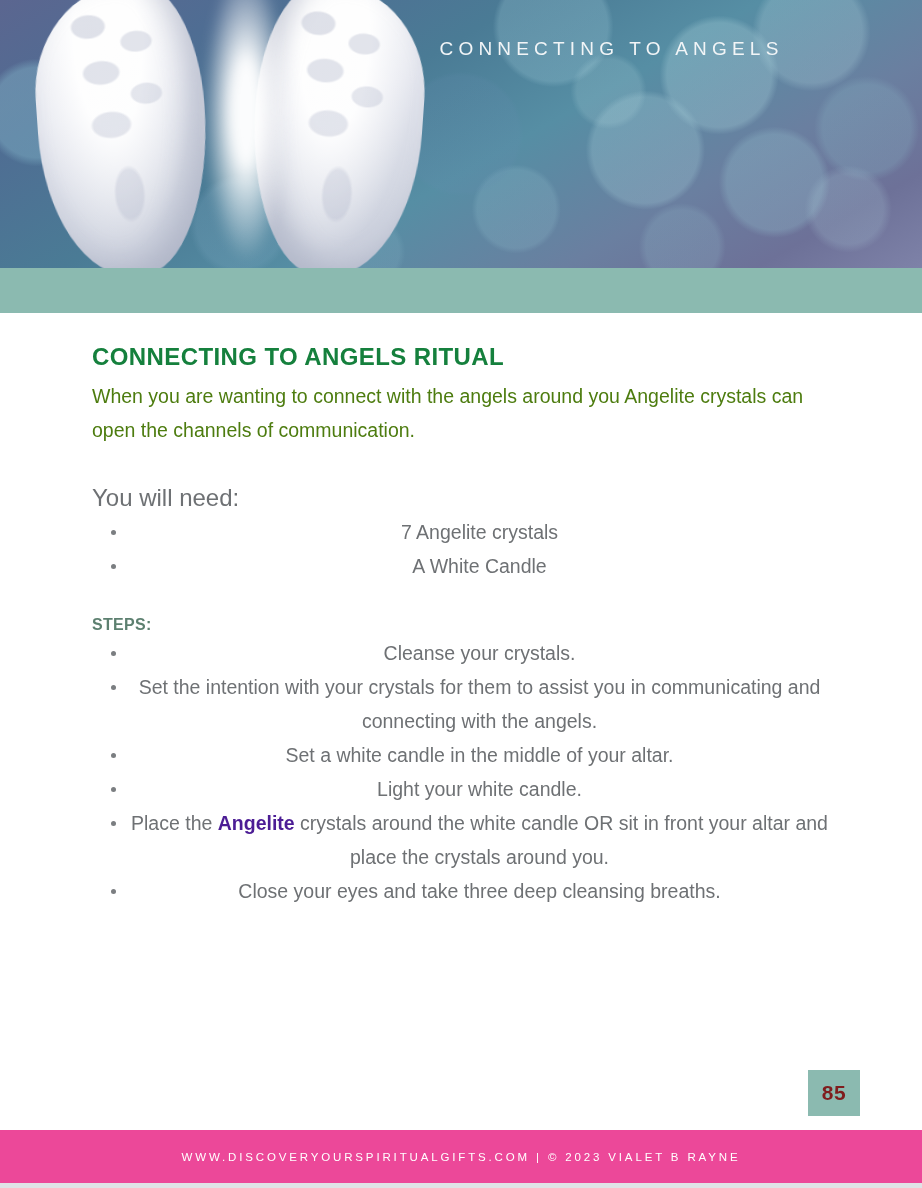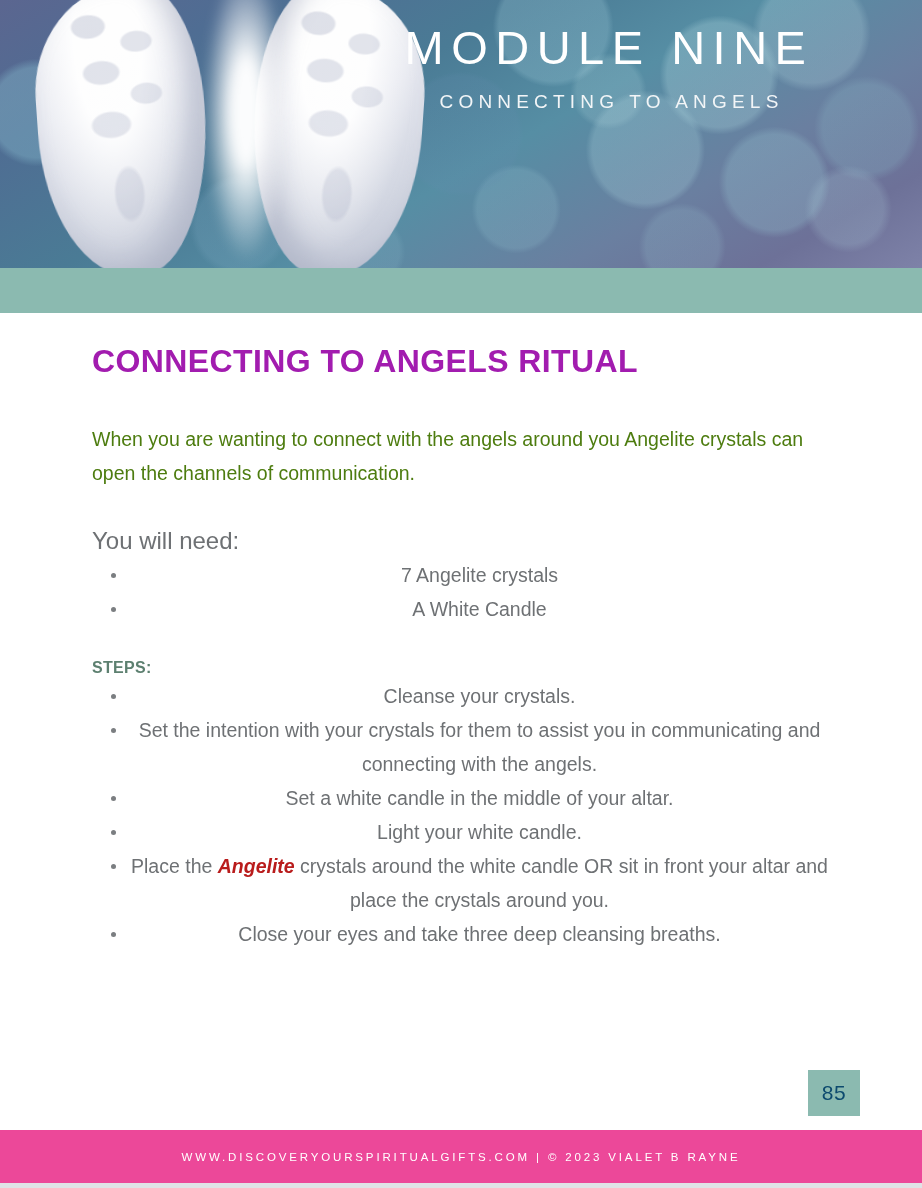--- a/index.html
+++ b/index.html
@@ -129,25 +129,25 @@
 
   
   .content {
     position: absolute;
     left: 0;
     top: 313px;
     width: 922px;
     padding: 30px 92px 0 92px;
   }
   .section-heading {
-    font-size: 32px;
+    font-size: 24px;
     font-weight: 700;
     letter-spacing: 0.4px;
-    color: #a21caf;
-    margin-bottom: 42px;
+    color: #15803d;
+    margin-bottom: 8px;
   }
   .body-text {
     font-size: 19.5px;
     font-weight: 400;
     color: #4d7c0f;
     line-height: 34px;
     max-width: 720px;
   }
   .spacer-lg { height: 34px; }
   .label-line {
@@ -181,41 +181,40 @@
   }
   .steps-heading {
     font-size: 16px;
     font-weight: 700;
     color: #5d8070;
     letter-spacing: 0.3px;
     margin-top: 33px;
     margin-bottom: 2px;
   }
   .accent-em {
-    color: #b91c1c;
+    color: #4c1d95;
     font-weight: 700;
-    font-style: italic;
   }
 
   
   .page-number-box {
     position: absolute;
     left: 808px;
     top: 1070px;
     width: 52px;
     height: 46px;
     background: #8bbab0;
     display: flex;
     align-items: center;
     justify-content: center;
   }
   .page-number-box span {
-    color: #0c4a6e;
+    color: #7f1d1d;
     font-size: 21px;
-    font-weight: 400;
+    font-weight: 700;
     letter-spacing: 0.5px;
   }
 
   
   .footer-bar {
     position: absolute;
     left: 0;
     top: 1130px;
     width: 922px;
     height: 53px;
@@ -251,21 +250,20 @@
       <div class="wing wing-l">
         <div class="feathers"></div>
       </div>
       <div class="wing wing-r">
         <div class="feathers"></div>
       </div>
       <div class="light-beam"></div>
     </div>
 
     <div class="hero-title-block">
-      <div class="hero-title">MODULE NINE</div>
       <div class="hero-subtitle">CONNECTING TO ANGELS</div>
     </div>
   </div>
 
   <div class="divider-bar"></div>
 
   <div class="content">
     <h1 class="section-heading">CONNECTING TO ANGELS RITUAL</h1>
 
     <p class="body-text">When you are wanting to connect with the angels around you Angelite crystals can open the channels of communication.</p>

